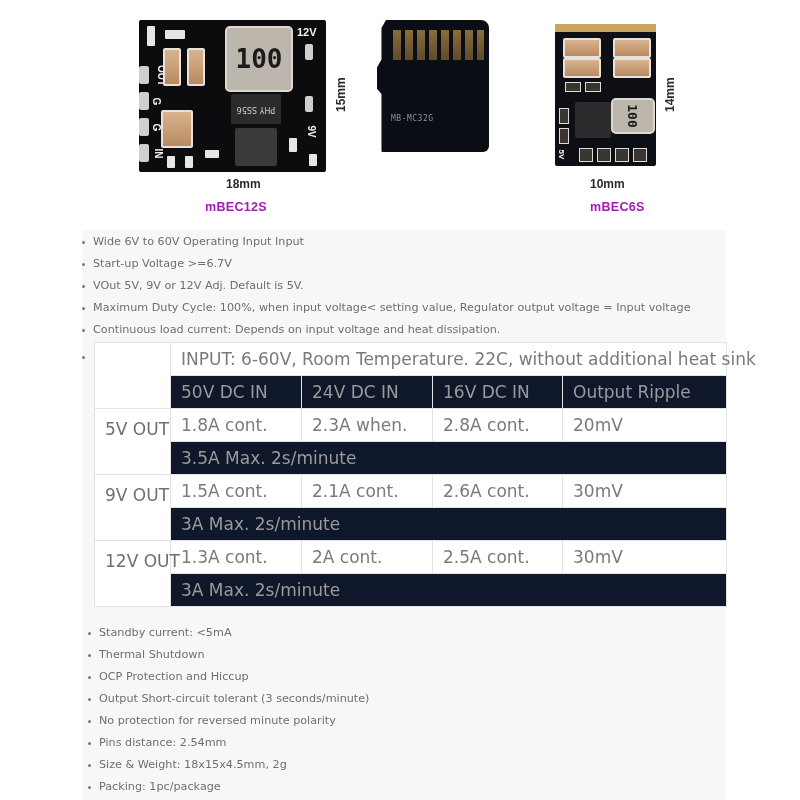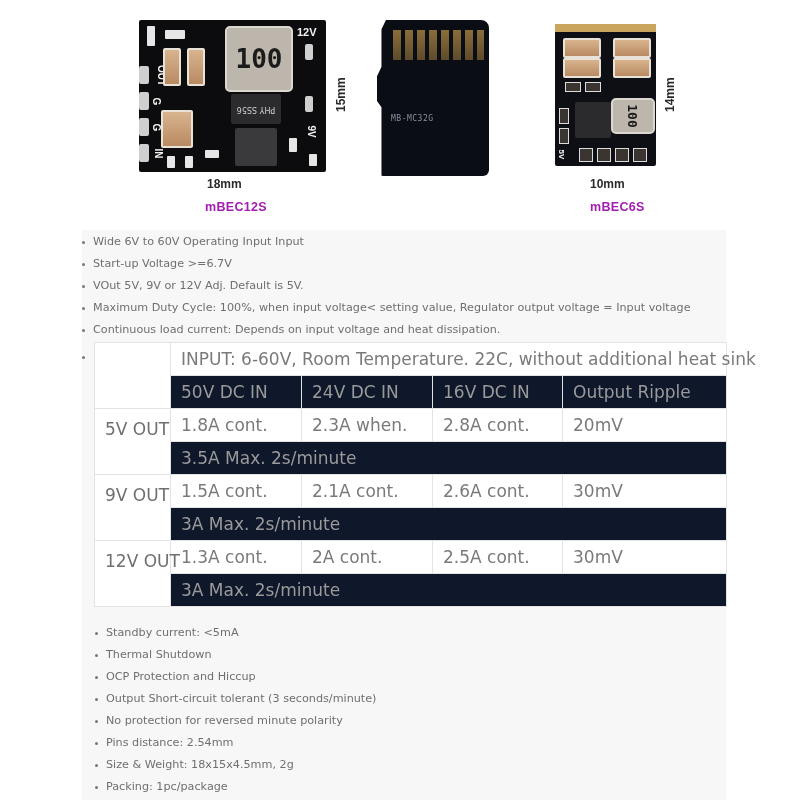--- a/index.html
+++ b/index.html
@@ -74,24 +74,24 @@
     <div class="pad" style="left:166px;top:24px;width:8px;height:16px;"></div>
     <div class="pad" style="left:166px;top:76px;width:8px;height:16px;"></div>
     <div class="silk" style="left:166px;top:106px;transform:rotate(90deg);">9V</div>
     <div class="smd" style="left:28px;top:136px;width:8px;height:12px;"></div>
     <div class="smd" style="left:46px;top:136px;width:8px;height:12px;"></div>
     <div class="smd" style="left:66px;top:130px;width:14px;height:8px;"></div>
     <div class="smd" style="left:150px;top:118px;width:8px;height:14px;"></div>
     <div class="smd" style="left:170px;top:134px;width:8px;height:12px;"></div>
   </div>
   <div class="dim vert" style="left:334px;top:112px;">15mm</div>
-  <div class="dim" style="left:207px;top:177px;">18mm</div>
+  <div class="dim" style="left:226px;top:177px;">18mm</div>
   <div class="model" style="left:205px;top:200px;">mBEC12S</div>
 
-  <div class="sdcard" style="left:377px;top:20px;width:112px;height:156px;border-radius:4px 8px 6px 6px;
+  <div class="sdcard" style="left:377px;top:20px;width:112px;height:132px;border-radius:4px 8px 6px 6px;
               clip-path:polygon(8% 0,100% 0,100% 100%,4% 100%,4% 56%,0 52%,0 36%,4% 30%,4% 6%);">
     <div class="gold" style="left:16px;top:10px;width:8px;height:30px;"></div>
     <div class="gold" style="left:28px;top:10px;width:8px;height:30px;"></div>
     <div class="gold" style="left:40px;top:10px;width:8px;height:30px;"></div>
     <div class="gold" style="left:52px;top:10px;width:8px;height:30px;"></div>
     <div class="gold" style="left:64px;top:10px;width:8px;height:30px;"></div>
     <div class="gold" style="left:76px;top:10px;width:8px;height:30px;"></div>
     <div class="gold" style="left:88px;top:10px;width:8px;height:30px;"></div>
     <div class="gold" style="left:100px;top:10px;width:7px;height:30px;"></div>
     <div style="position:absolute;left:14px;top:94px;font-size:8px;color:#8a8fa0;letter-spacing:0.5px;font-family:'DejaVu Sans Mono',monospace;">MB-MC32G</div>
@@ -182,21 +182,21 @@
     <td>2A cont.</td>
     <td>2.5A cont.</td>
     <td>30mV</td>
   </tr>
   <tr class="grey">
     <td class="muted" colspan="4">3A Max.  2s/minute</td>
   </tr>
 </tbody>
   </table>
 
-<ul class="specs" style="top:622px;left:95px;">
+<ul class="specs" style="top:622px;left:88px;">
   <li>Standby current: &lt;5mA</li>
   <li>Thermal Shutdown</li>
   <li>OCP Protection and Hiccup</li>
   <li>Output Short-circuit tolerant (3 seconds/minute)</li>
   <li>No protection for reversed minute polarity</li>
   <li>Pins distance: 2.54mm</li>
   <li>Size &amp; Weight: 18x15x4.5mm, 2g</li>
   <li>Packing: 1pc/package</li>
 </ul>
 

